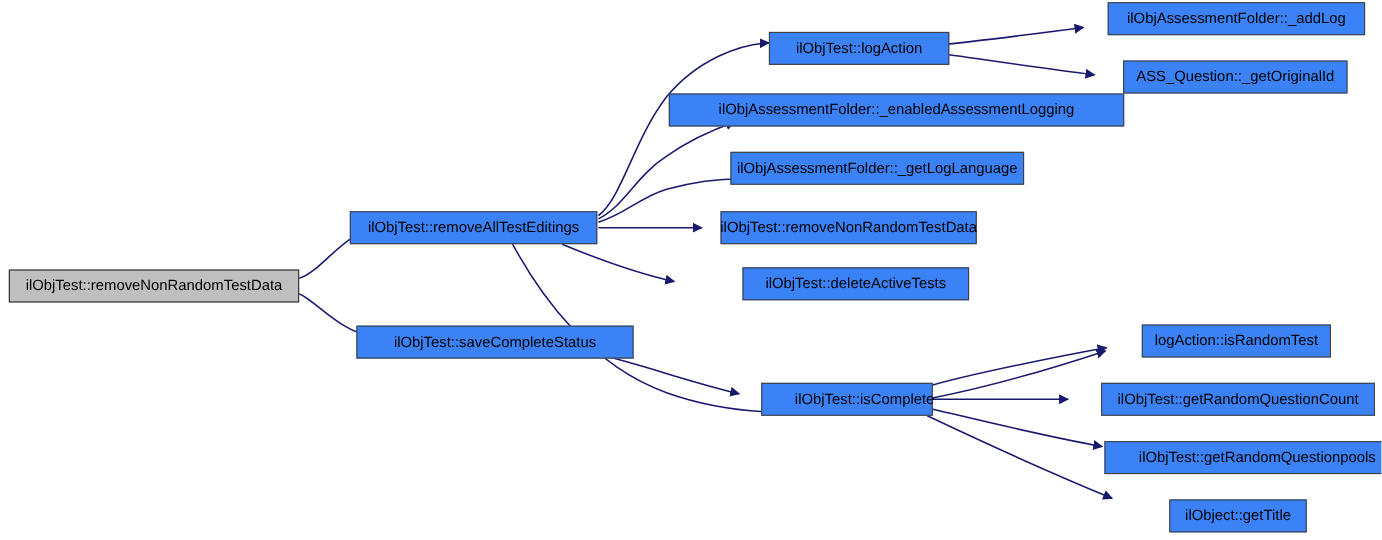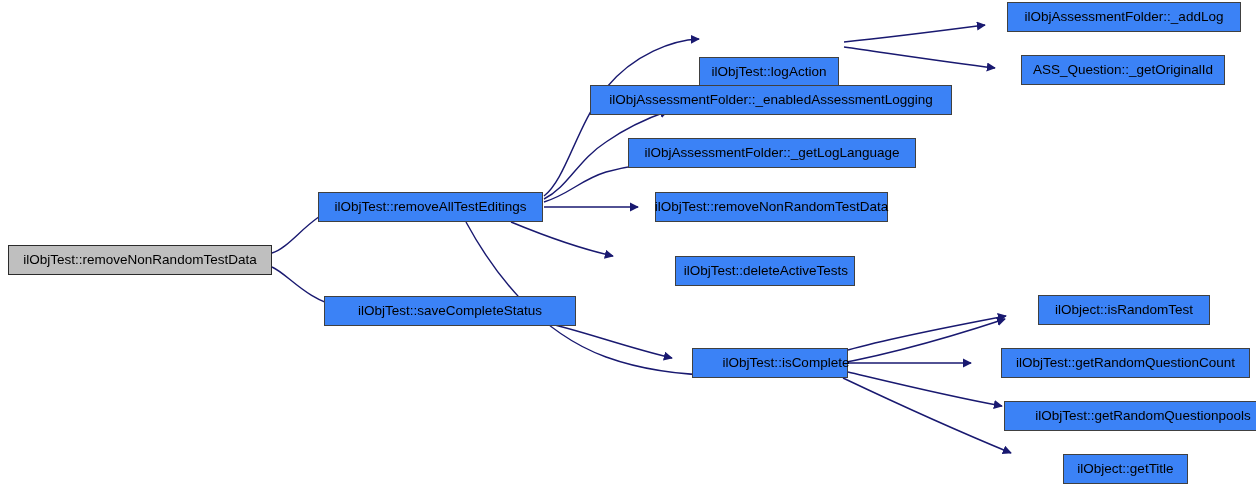--- a/index.html
+++ b/index.html
@@ -82,46 +82,46 @@
   <div id="node-group">
       <div class="node root" style="left: 8px; top: 245px; width: 264px; height: 30px;">
         <span class="node-label">ilObjTest::removeNonRandomTestData</span>
       </div>
       <div class="node" style="left: 318px; top: 192px; width: 225px; height: 30px;">
         <span class="node-label">ilObjTest::removeAllTestEditings</span>
       </div>
       <div class="node" style="left: 324px; top: 296px; width: 252px; height: 30px;">
         <span class="node-label">ilObjTest::saveCompleteStatus</span>
       </div>
-      <div class="node" style="left: 699px; top: 29px; width: 140px; height: 30px; margin-top: 28px;">
+      <div class="node" style="left: 699px; top: 29px; width: 164px; height: 30px;">
         <span class="node-label">ilObjTest::logAction</span>
       </div>
-      <div class="node" style="left: 590px; top: 85px; width: 362px; height: 30px;">
+      <div class="node" style="left: 608px; top: 85px; width: 414px; height: 30px;">
         <span class="node-label">ilObjAssessmentFolder::_enabledAssessmentLogging</span>
       </div>
-      <div class="node" style="left: 628px; top: 138px; width: 288px; height: 30px;">
+      <div class="node" style="left: 664px; top: 138px; width: 267px; height: 30px;">
         <span class="node-label">ilObjAssessmentFolder::_getLogLanguage</span>
       </div>
       <div class="node" style="left: 655px; top: 192px; width: 233px; height: 30px;">
         <span class="node-label">ilObjTest::removeNonRandomTestData</span>
       </div>
-      <div class="node" style="left: 675px; top: 256px; width: 180px; height: 30px; justify-content: flex-end;">
+      <div class="node" style="left: 675px; top: 243px; width: 206px; height: 30px;">
         <span class="node-label">ilObjTest::deleteActiveTests</span>
       </div>
       <div class="node" style="left: 692px; top: 348px; width: 156px; height: 30px; padding-left: 32px;">
         <span class="node-label">ilObjTest::isComplete</span>
       </div>
       <div class="node" style="left: 1007px; top: 2px; width: 234px; height: 30px;">
         <span class="node-label">ilObjAssessmentFolder::_addLog</span>
       </div>
       <div class="node" style="left: 1021px; top: 55px; width: 204px; height: 30px;">
         <span class="node-label">ASS_Question::_getOriginalId</span>
       </div>
       <div class="node" style="left: 1038px; top: 295px; width: 172px; height: 30px;">
-        <span class="node-label">ilObject::isRandomTest</span>
+        <span class="node-label">logAction::isRandomTest</span>
       </div>
       <div class="node" style="left: 1001px; top: 348px; width: 249px; height: 30px;">
         <span class="node-label">ilObjTest::getRandomQuestionCount</span>
       </div>
       <div class="node" style="left: 1004px; top: 401px; width: 278px; height: 30px;">
         <span class="node-label">ilObjTest::getRandomQuestionpools</span>
       </div>
       <div class="node" style="left: 1063px; top: 454px; width: 125px; height: 30px;">
         <span class="node-label">ilObject::getTitle</span>
       </div>

